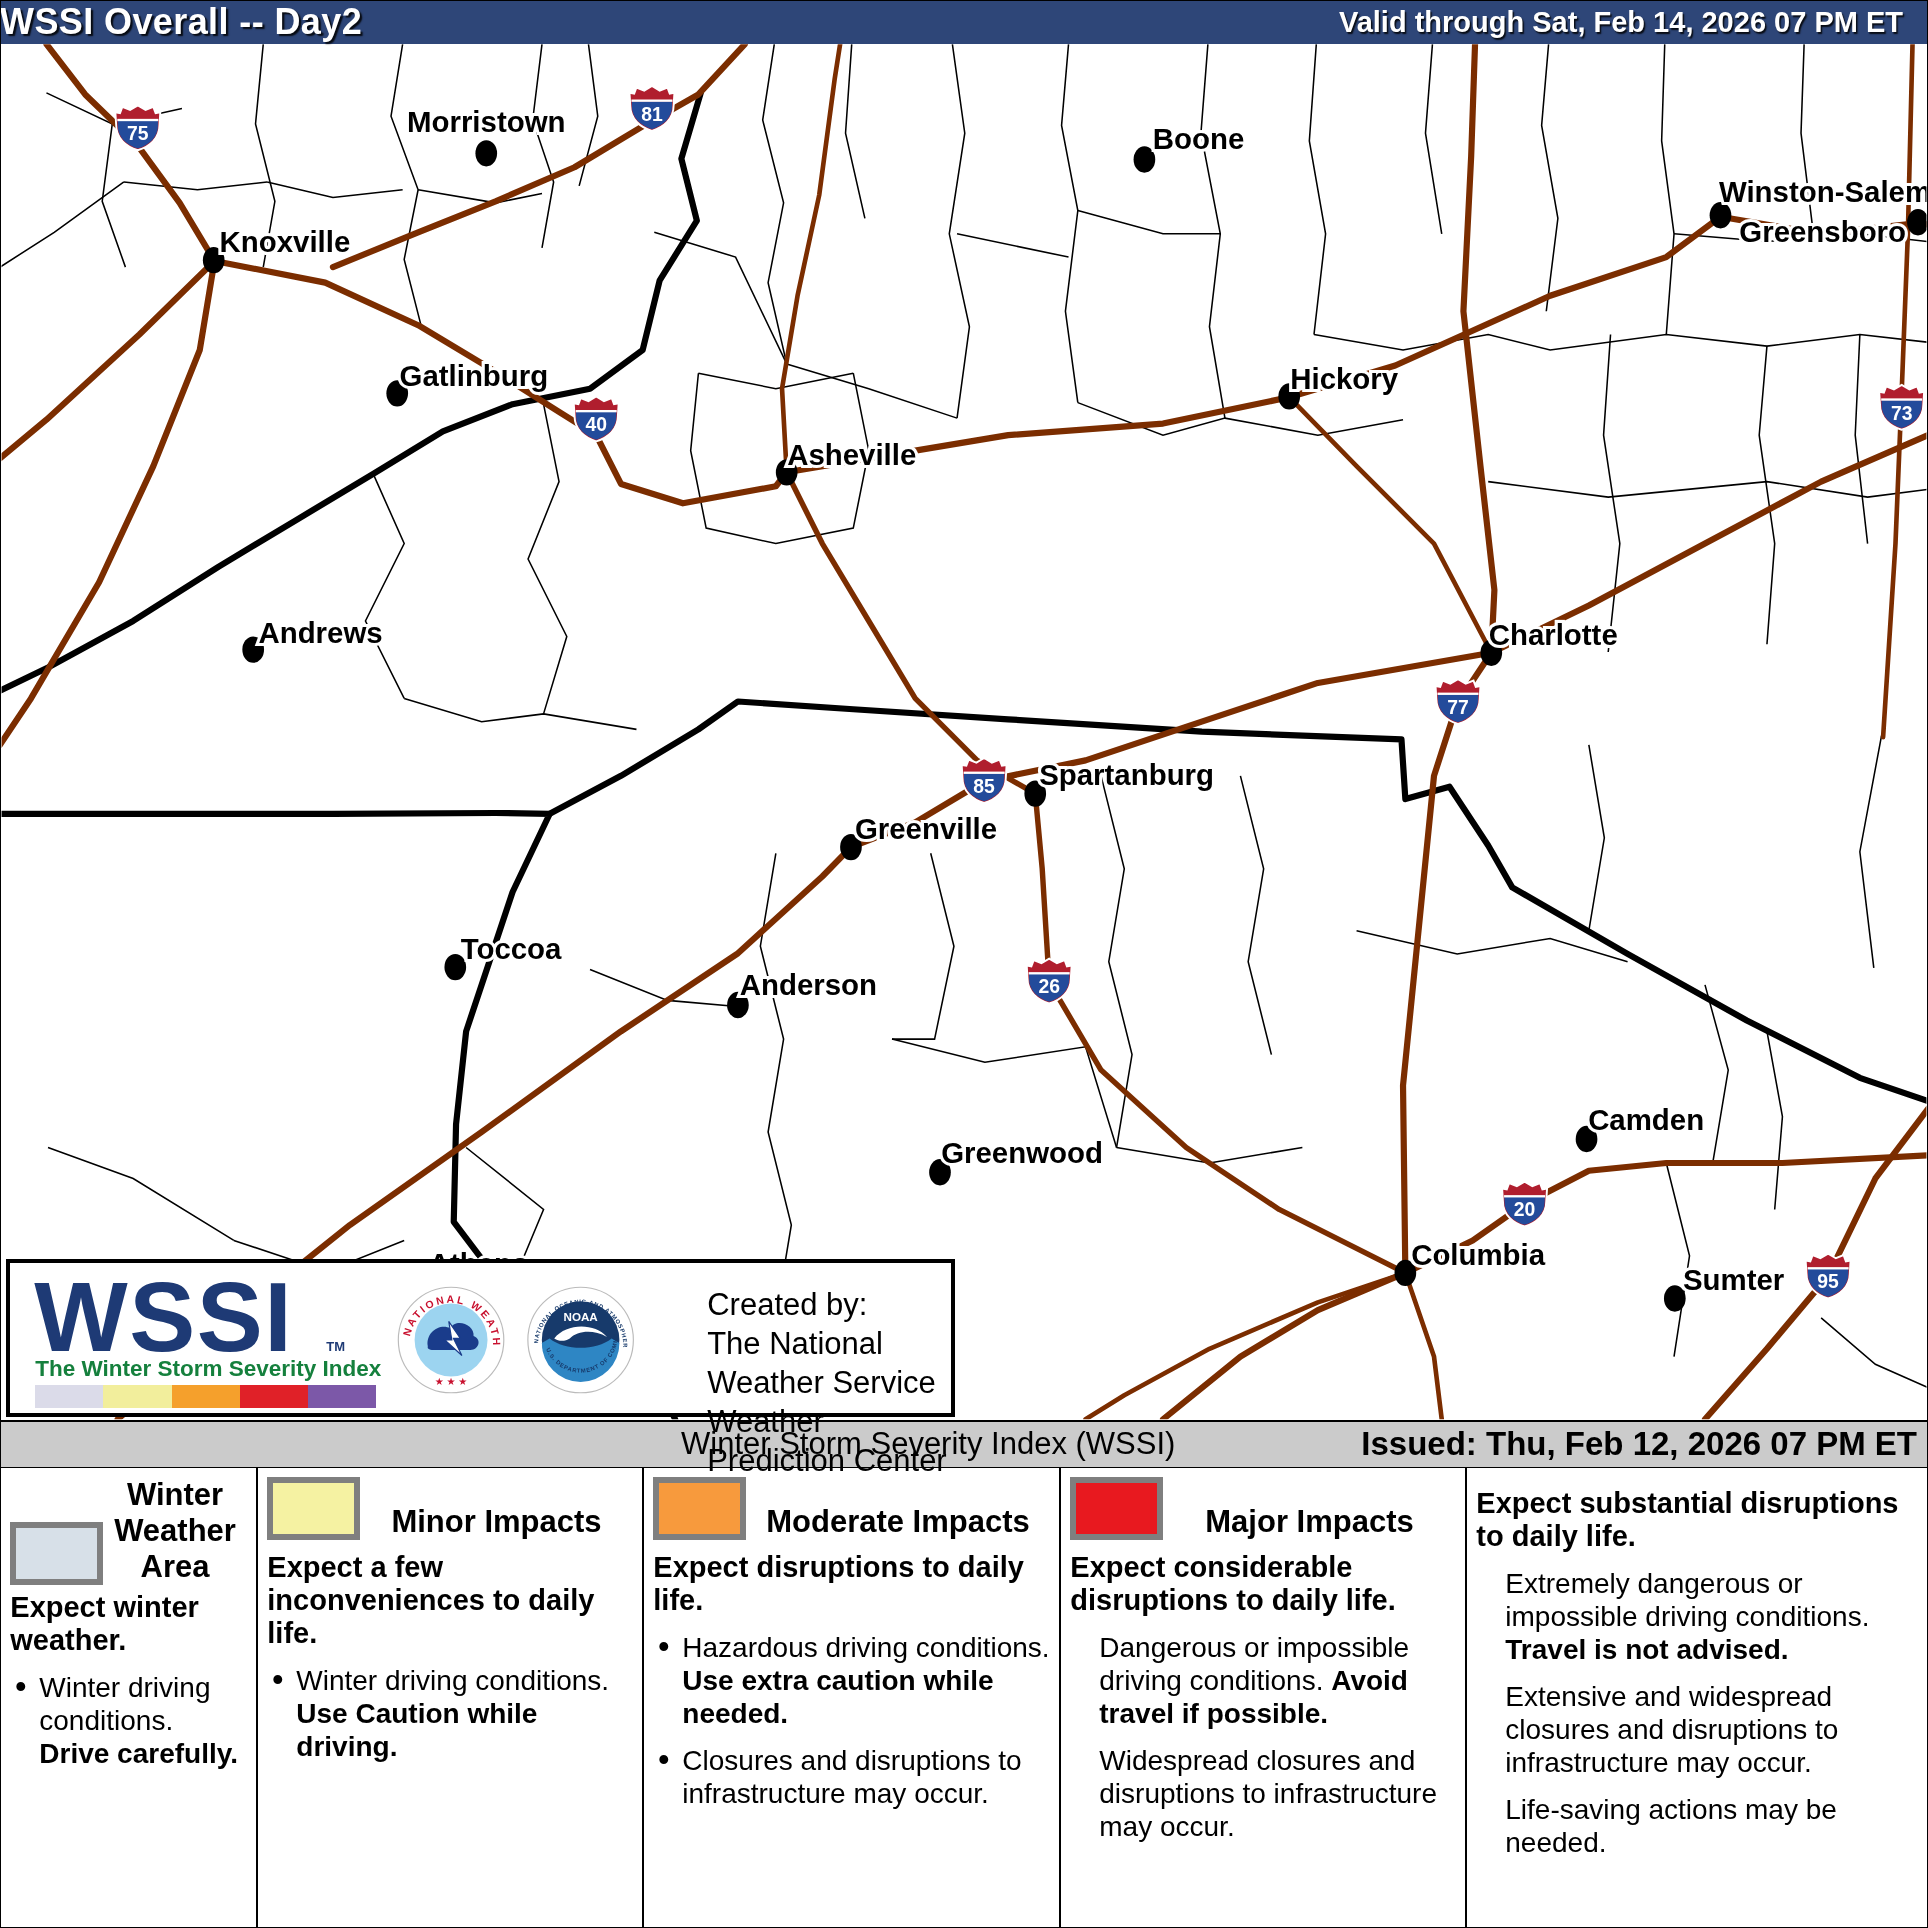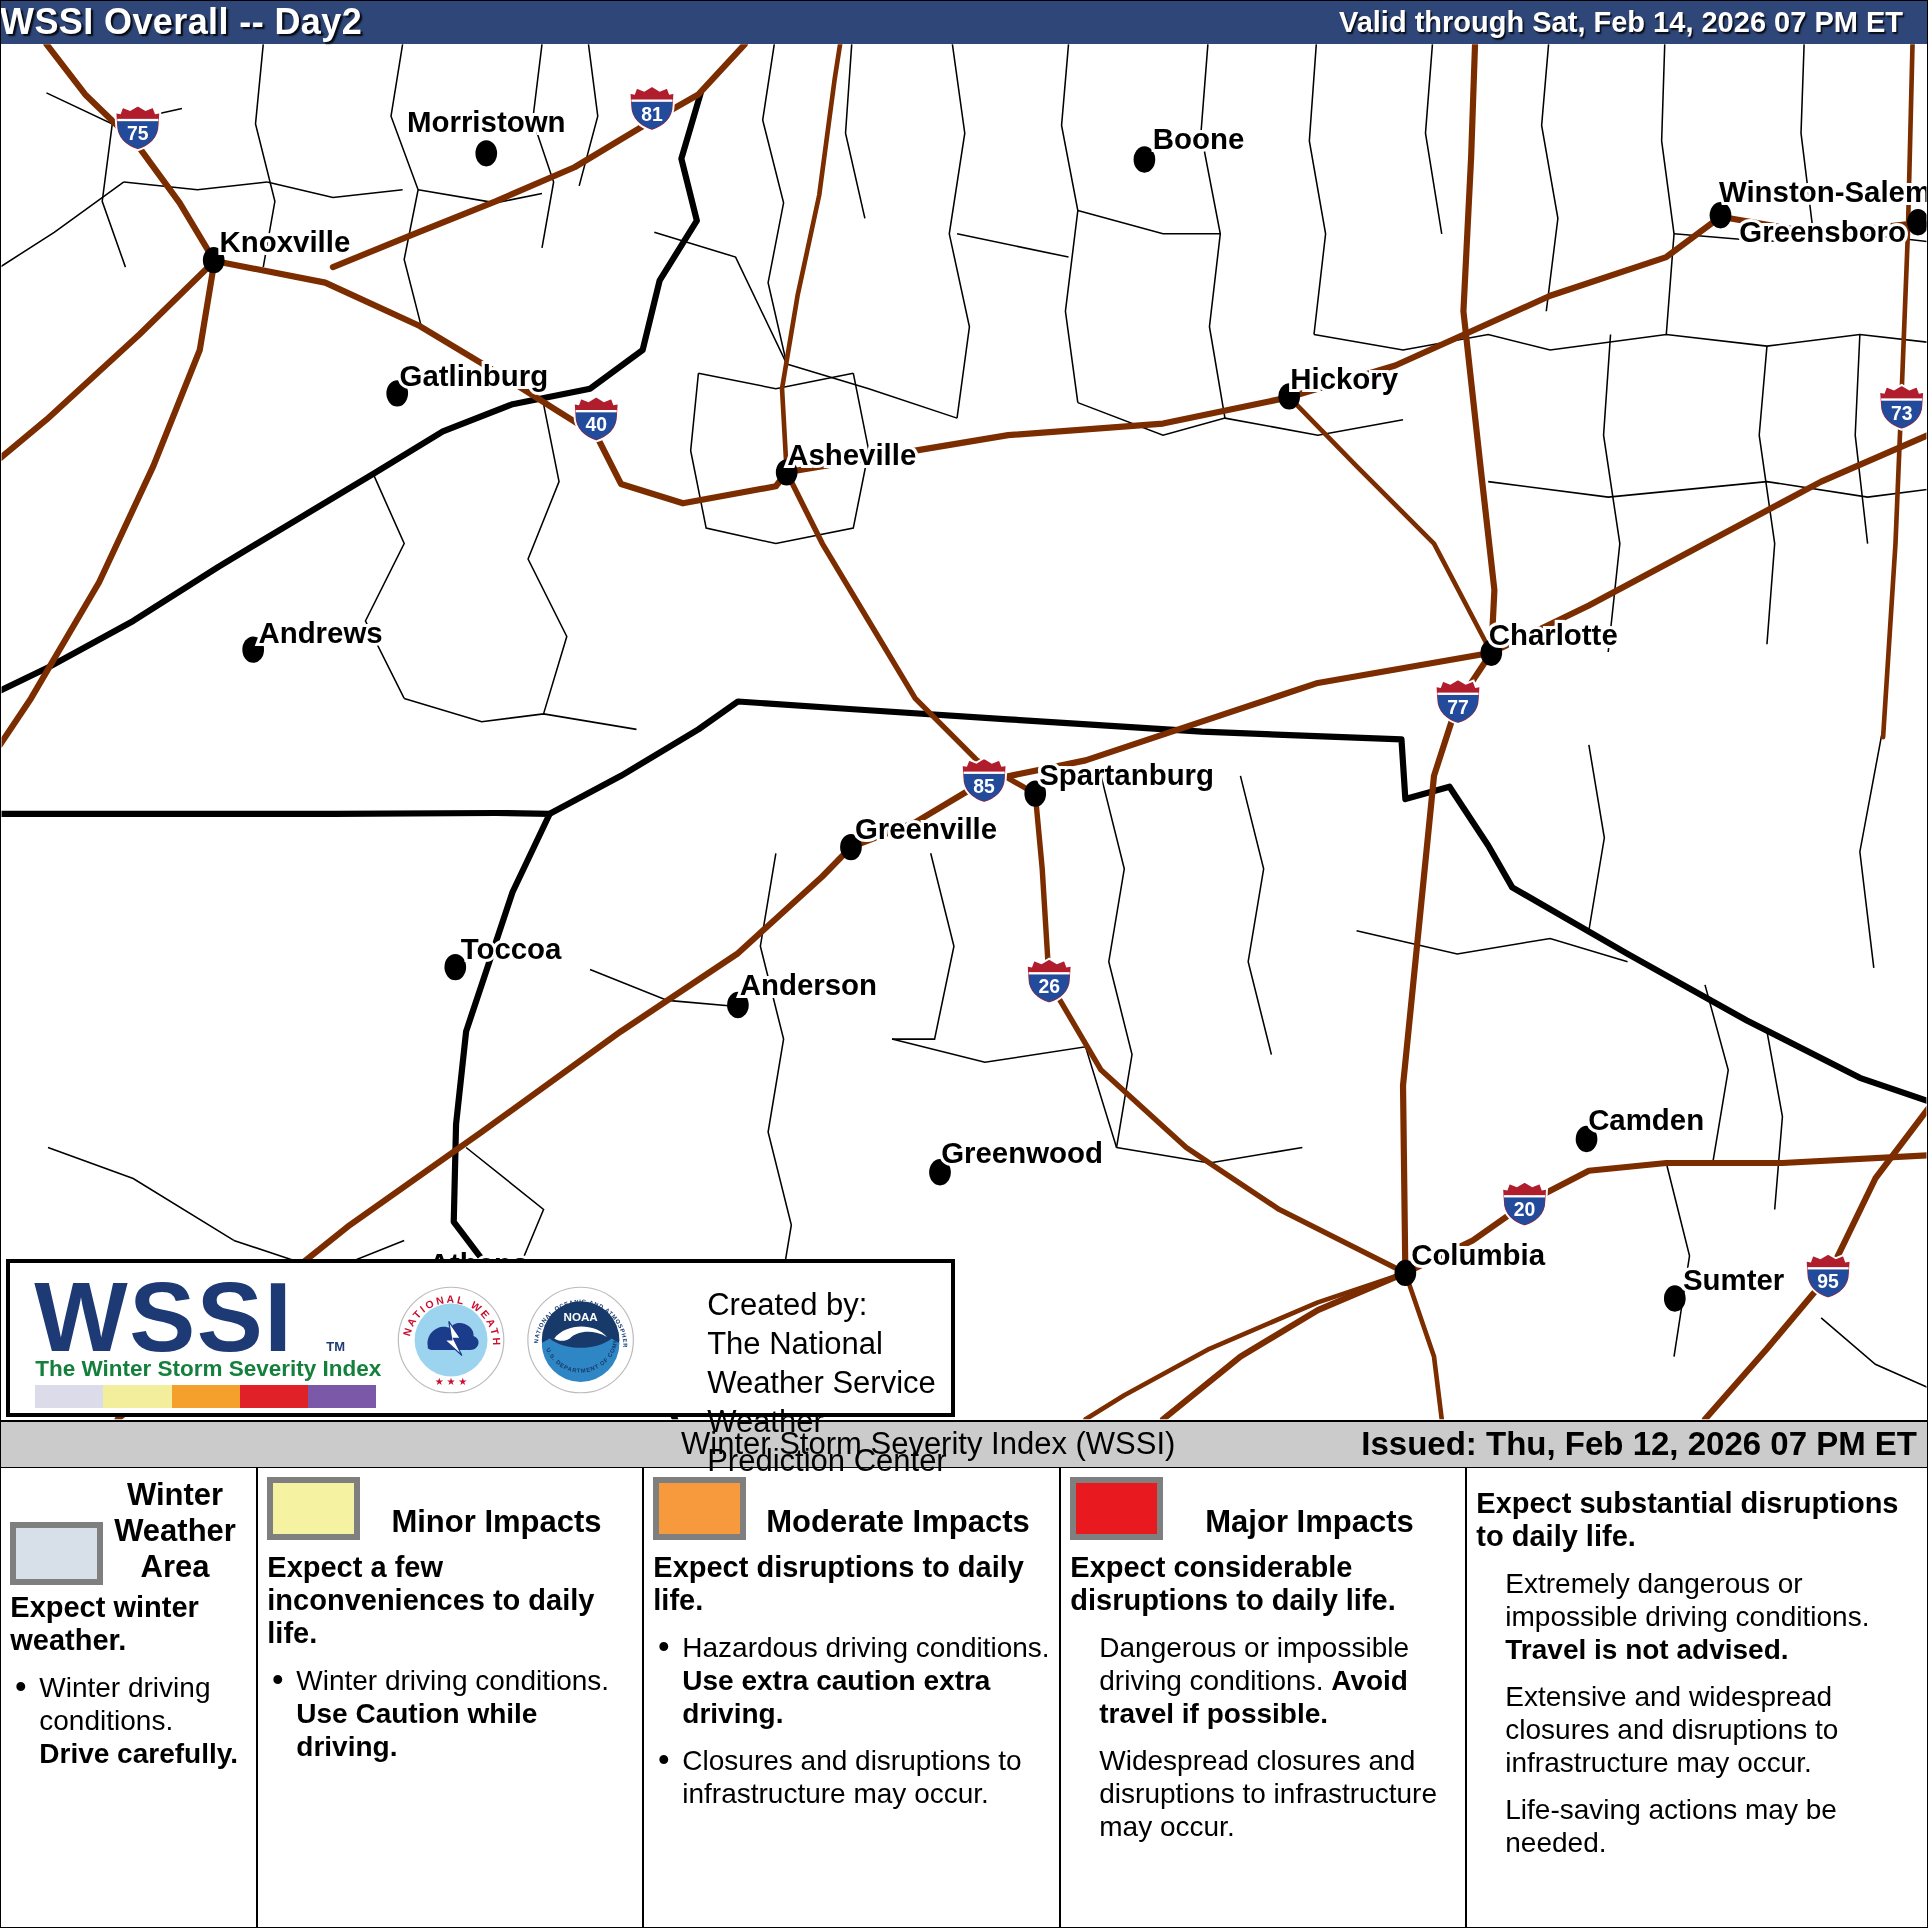--- a/index.html
+++ b/index.html
@@ -329,21 +329,21 @@
     </div>
   </div>
 
   <div class="lcol">
     <div class="lhead">
       <div class="swatch" style="background:#F79A3D;"></div>
       <div class="ltitle">Moderate Impacts</div>
     </div>
     <div class="lintro">Expect disruptions to daily life.</div>
     <div class="lb marker">
-      <span>Hazardous driving conditions. </span><b>Use extra caution extra driving.</b>
+      <span>Hazardous driving conditions. </span><b>Use extra caution while needed.</b>
     </div>
     <div class="lb marker">
       <span>Closures and disruptions to infrastructure may occur.</span><b></b>
     </div>
   </div>
 
   <div class="lcol">
     <div class="lhead">
       <div class="swatch" style="background:#E8191F;"></div>
       <div class="ltitle">Major Impacts</div>

